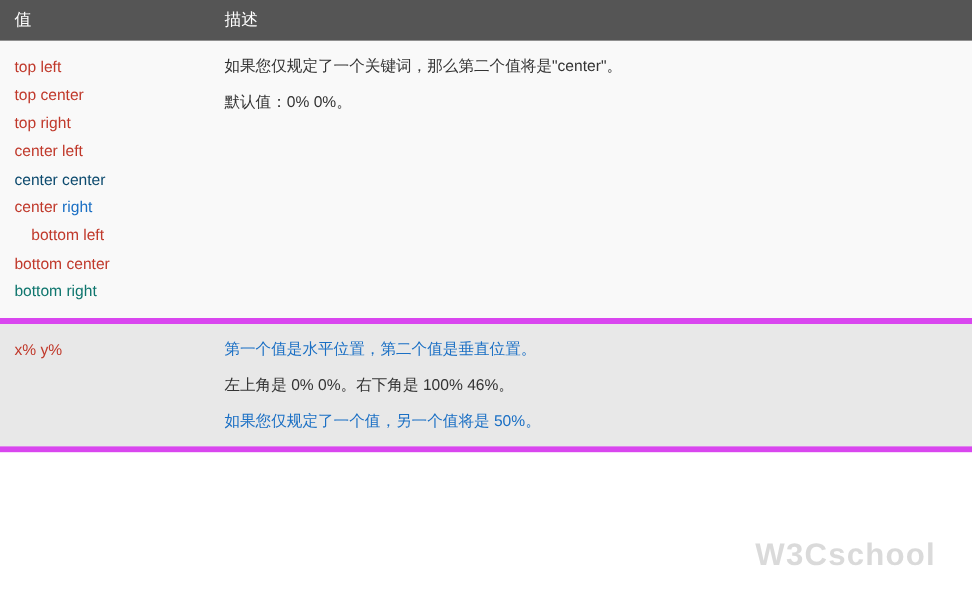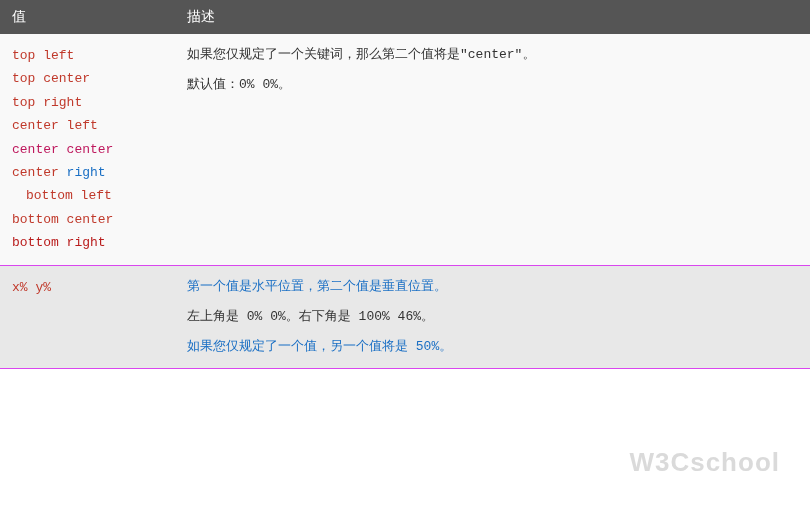--- a/index.html
+++ b/index.html
@@ -25,22 +25,21 @@
     }
     tbody tr:nth-child(odd) {
       background: #f9f9f9;
     }
     tbody tr:nth-child(even) {
       background: #e8e8e8;
     }
     td {
       padding: 10px 12px;
       vertical-align: top;
-      border-bottom: 1px solid #d946ef;
-      font-family: Liberation Mono, monospace;
+      border-bottom: 5px solid #d946ef;
     }
     td:first-child {
       width: 175px;
       color: #c0392b;
       line-height: 1.8;
     }
     td:last-child {
       color: #333;
       line-height: 1.7;
     }
@@ -72,25 +71,25 @@
     </tr>
   </thead>
   <tbody>
 
     <tr>
       <td>
         <span style="color:#c0392b;">top left</span><br>
         <span style="color:#c0392b;text-align:center;">top center</span><br>
         <span style="color:#c0392b;">top right</span><br>
         <span style="color:#c0392b;">center left</span><br>
-        <span style="color:#be185d;">center center</span><br>
+        <span style="color:#0c4a6e;">center center</span><br>
         <span style="color:#c0392b;">center <span style="color:#1a6fc4;">right</span></span><br>
         <span style="color:#c0392b;padding-left:14px;">bottom left</span><br>
         <span style="color:#c0392b;">bottom center</span><br>
-        <span style="color:#b91c1c;">bottom right</span>
+        <span style="color:#0f766e;">bottom right</span>
       </td>
       <td>
         <div class="desc-block">
           <p>如果您仅规定了一个关键词，那么第二个值将是"center"。</p>
           <p>默认值：0% 0%。</p>
         </div>
       </td>
     </tr>
 
     <tr>

